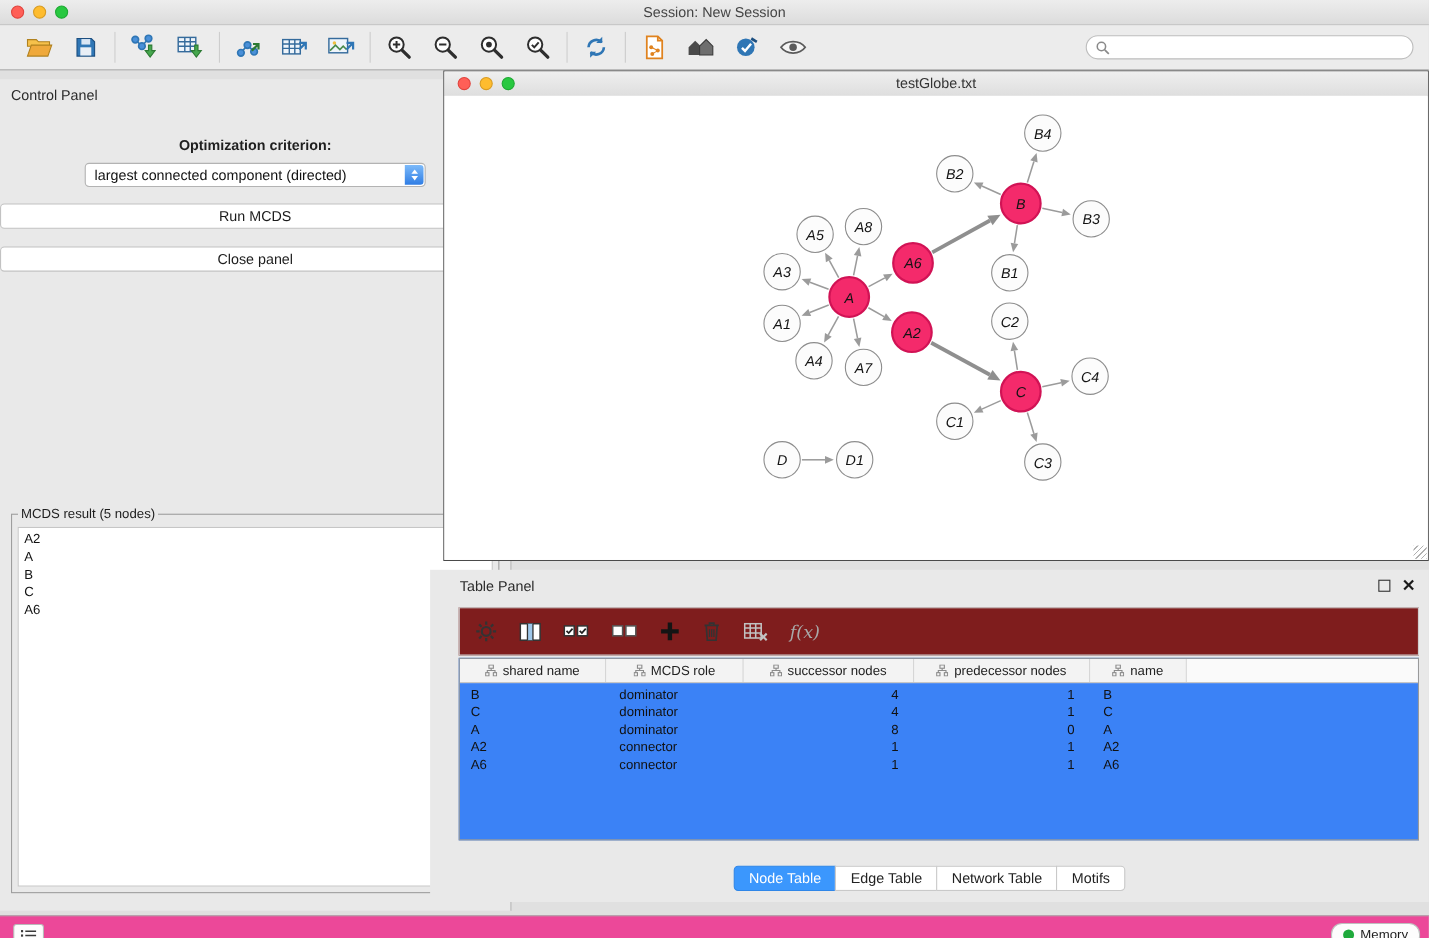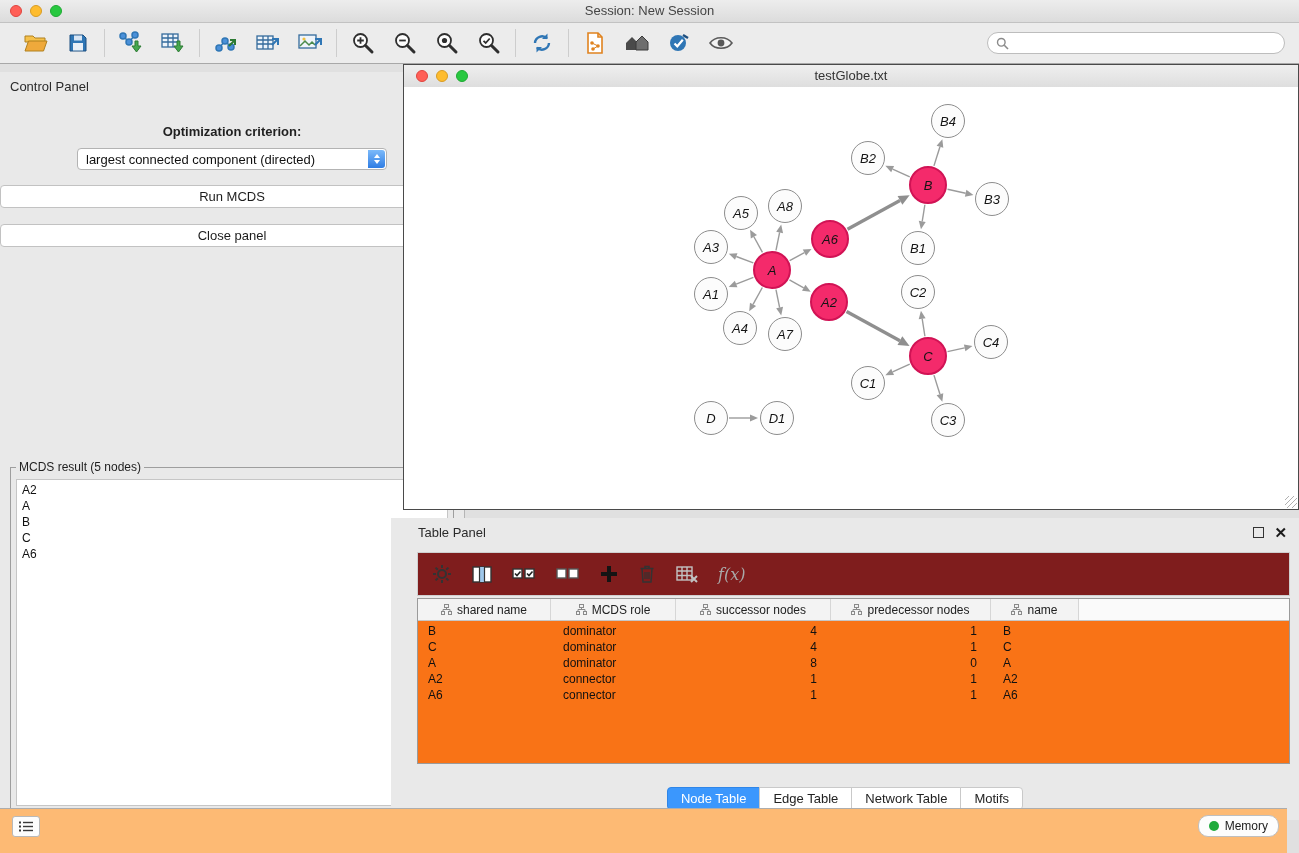--- a/index.html
+++ b/index.html
@@ -73,34 +73,34 @@
   .net-resize{position:absolute;right:1px;bottom:1px;width:12px;height:12px;cursor:nwse-resize;
     background:repeating-linear-gradient(135deg,transparent 0 2.5px,#b0b0b0 2.5px 3.5px);}
 
   
   .table-panel{position:absolute;left:391px;top:518px;width:908px;height:302px;background:#e9e9e9;}
   .table-panel .panel-header{padding-left:27px;padding-right:12px;}
   .tp-toolbar{position:absolute;left:26px;right:9px;top:34px;height:44px;background:#7f1d1d;
     border:1px solid #cfcfcf;box-sizing:border-box;display:flex;align-items:center;gap:20px;padding:0 14px;}
   .tp-tool{display:flex;align-items:center;justify-content:center;cursor:pointer;}
   .fx{font-family:"DejaVu Serif",serif;font-style:italic;font-size:16px;color:#a9a9a9;}
-  .tp-table{position:absolute;left:26px;right:9px;top:80px;bottom:56px;background:#f97316;
+  .tp-table{position:absolute;left:26px;right:9px;top:80px;bottom:56px;background:#3b82f6;
     border:1px solid #9a9a9a;box-sizing:border-box;overflow:hidden;}
   .thead{display:flex;height:21px;background:#f3f3f3;border-bottom:1px solid #c6c6c6;}
   .th{display:flex;align-items:center;justify-content:center;gap:5px;font-size:12px;color:#222;
     border-right:1px solid #d6d6d6;box-sizing:border-box;cursor:pointer;}
   .th.filler{flex:1;border-right:none;background:#fafafa;cursor:default;}
   .col-icon{display:flex;}
   .tbody{padding-top:2px;}
   .tr{display:flex;height:16px;align-items:center;}
   .td{font-size:12px;color:#111;box-sizing:border-box;white-space:nowrap;overflow:hidden;}
   .tp-tabs{position:absolute;left:0;right:0;bottom:10px;display:flex;justify-content:center;}
 
   
-  .statusbar{position:absolute;left:0;right:12px;bottom:0;height:45px;background:#fdba74;
+  .statusbar{position:absolute;left:0;right:0;bottom:0;height:21px;background:#ec4899;
     border-top:1px solid #adadad;box-sizing:border-box;}
   .menu-btn{position:absolute;left:12px;top:7px;width:26px;height:19px;background:#fdfdfd;
     border:1px solid #b9b9b9;border-radius:3px;display:flex;align-items:center;justify-content:center;cursor:pointer;}
   .memory-btn{position:absolute;right:8px;top:6px;height:20px;background:#fdfdfd;border:1px solid #bfbfbf;
     border-radius:10px;display:flex;align-items:center;gap:6px;padding:0 10px;cursor:pointer;}
   .memory-dot{width:10px;height:10px;border-radius:50%;background:#1faa3c;}
   .memory-btn span.lbl{font-size:12px;color:#1c1c1c;}
 </style>
 </head>
 <body>

